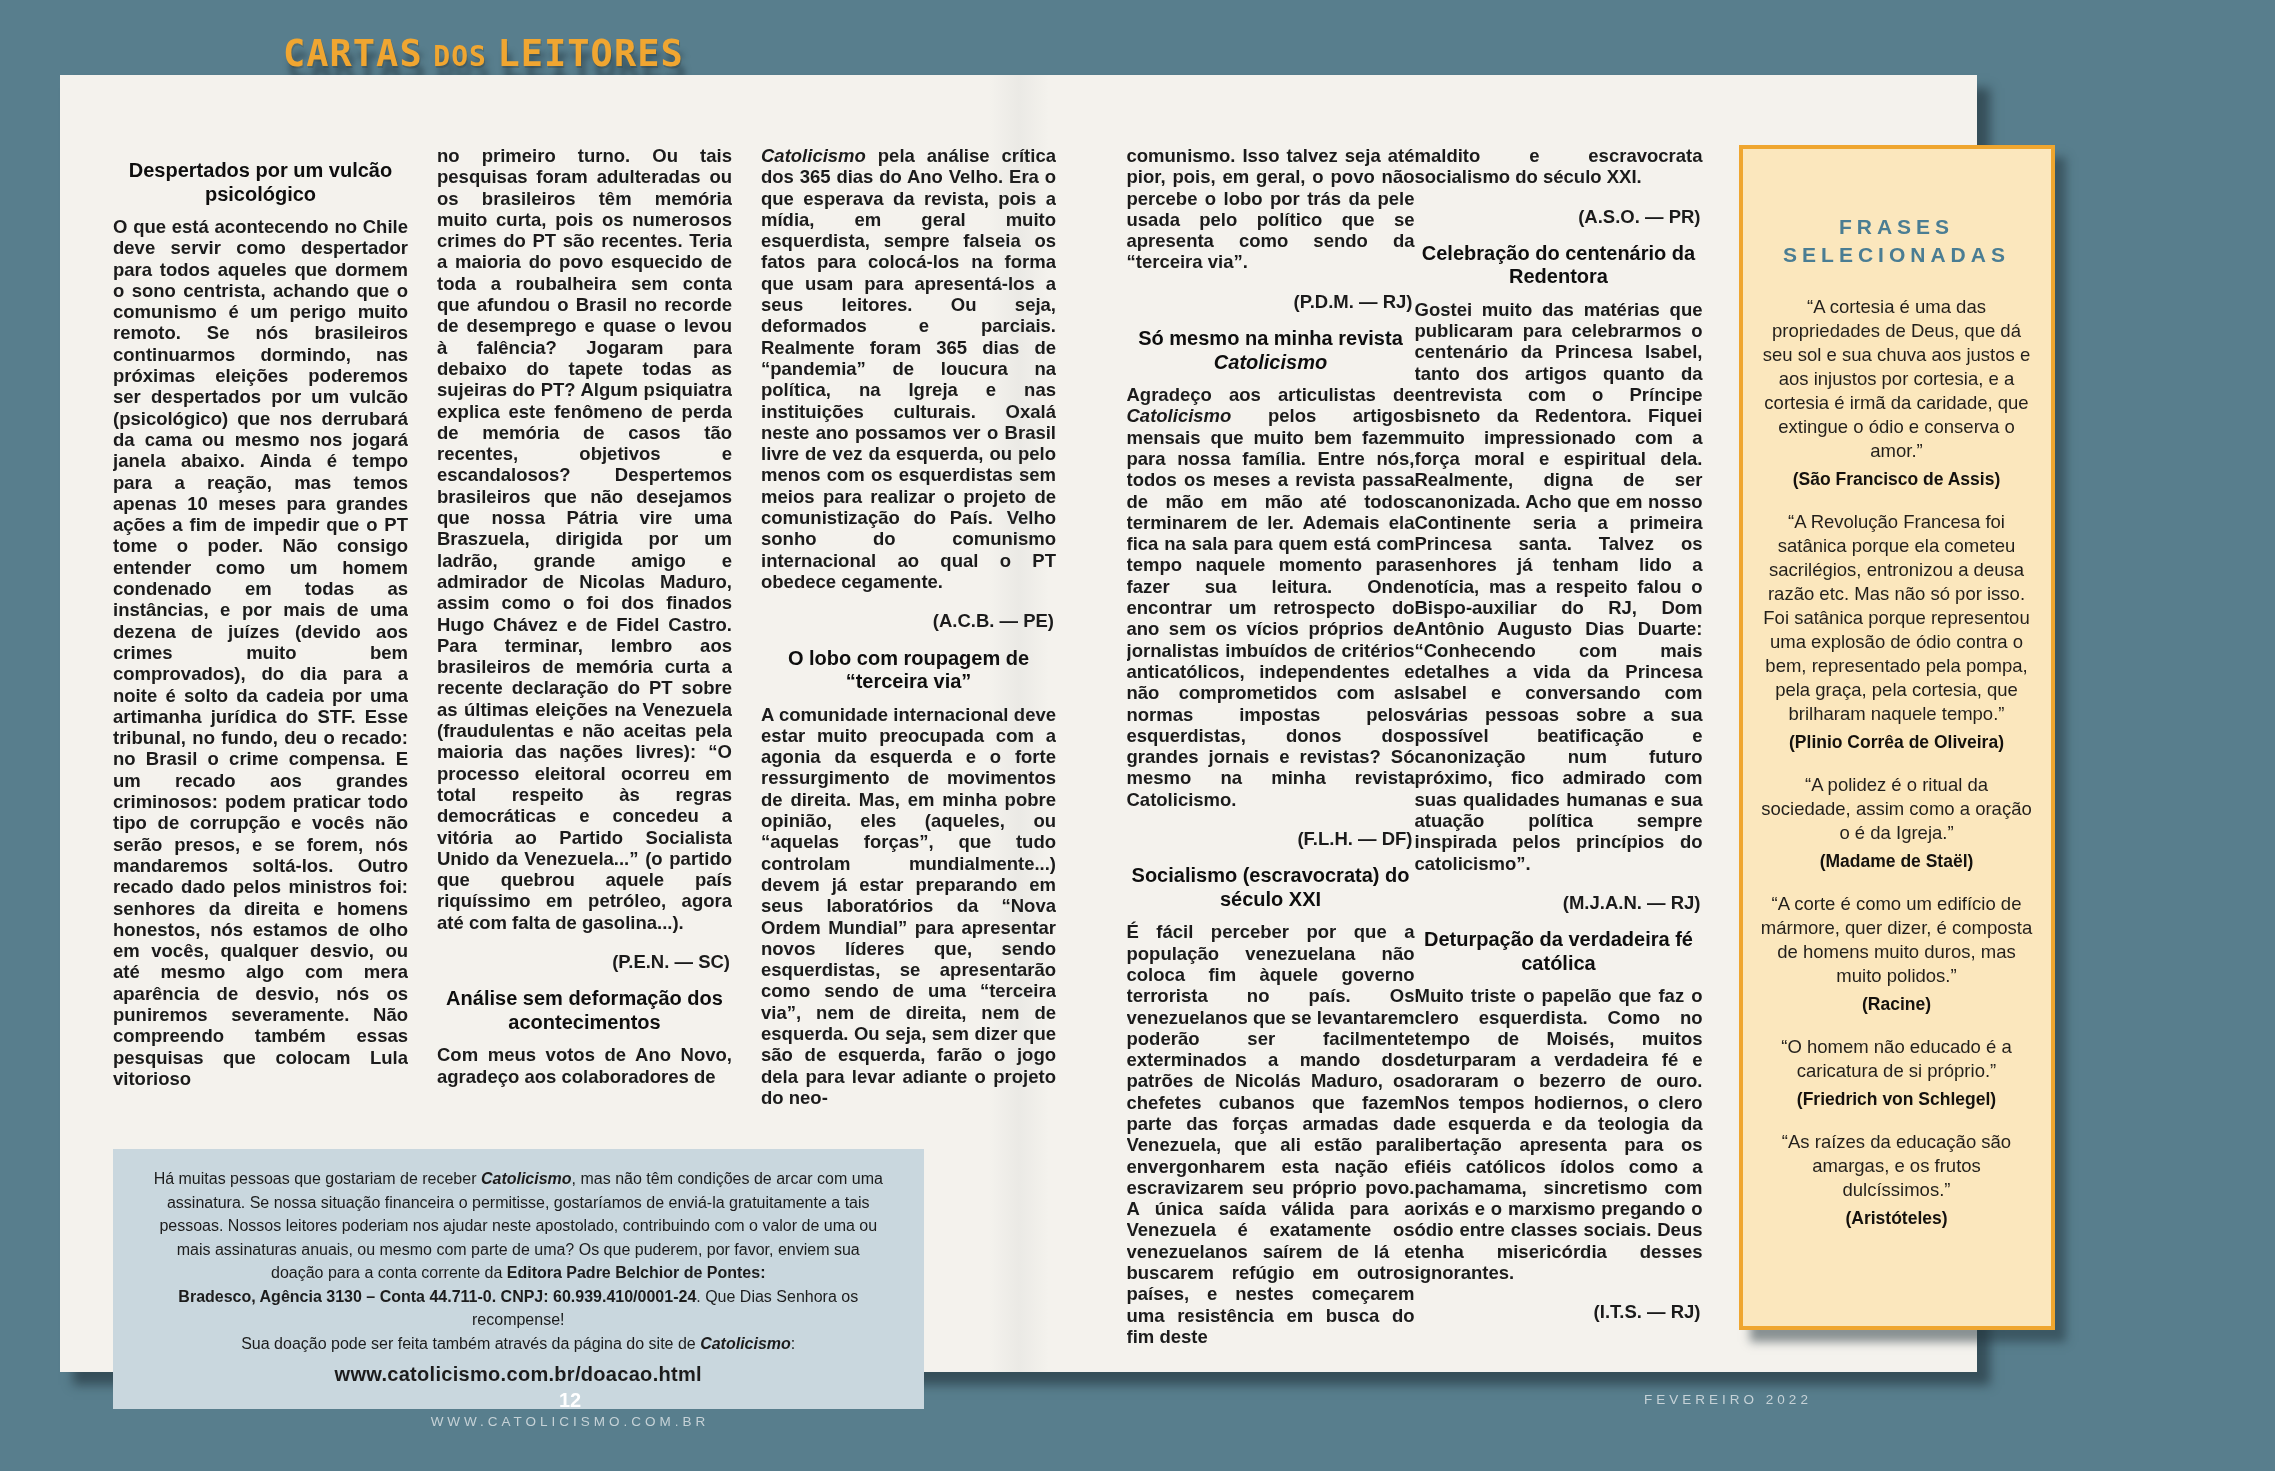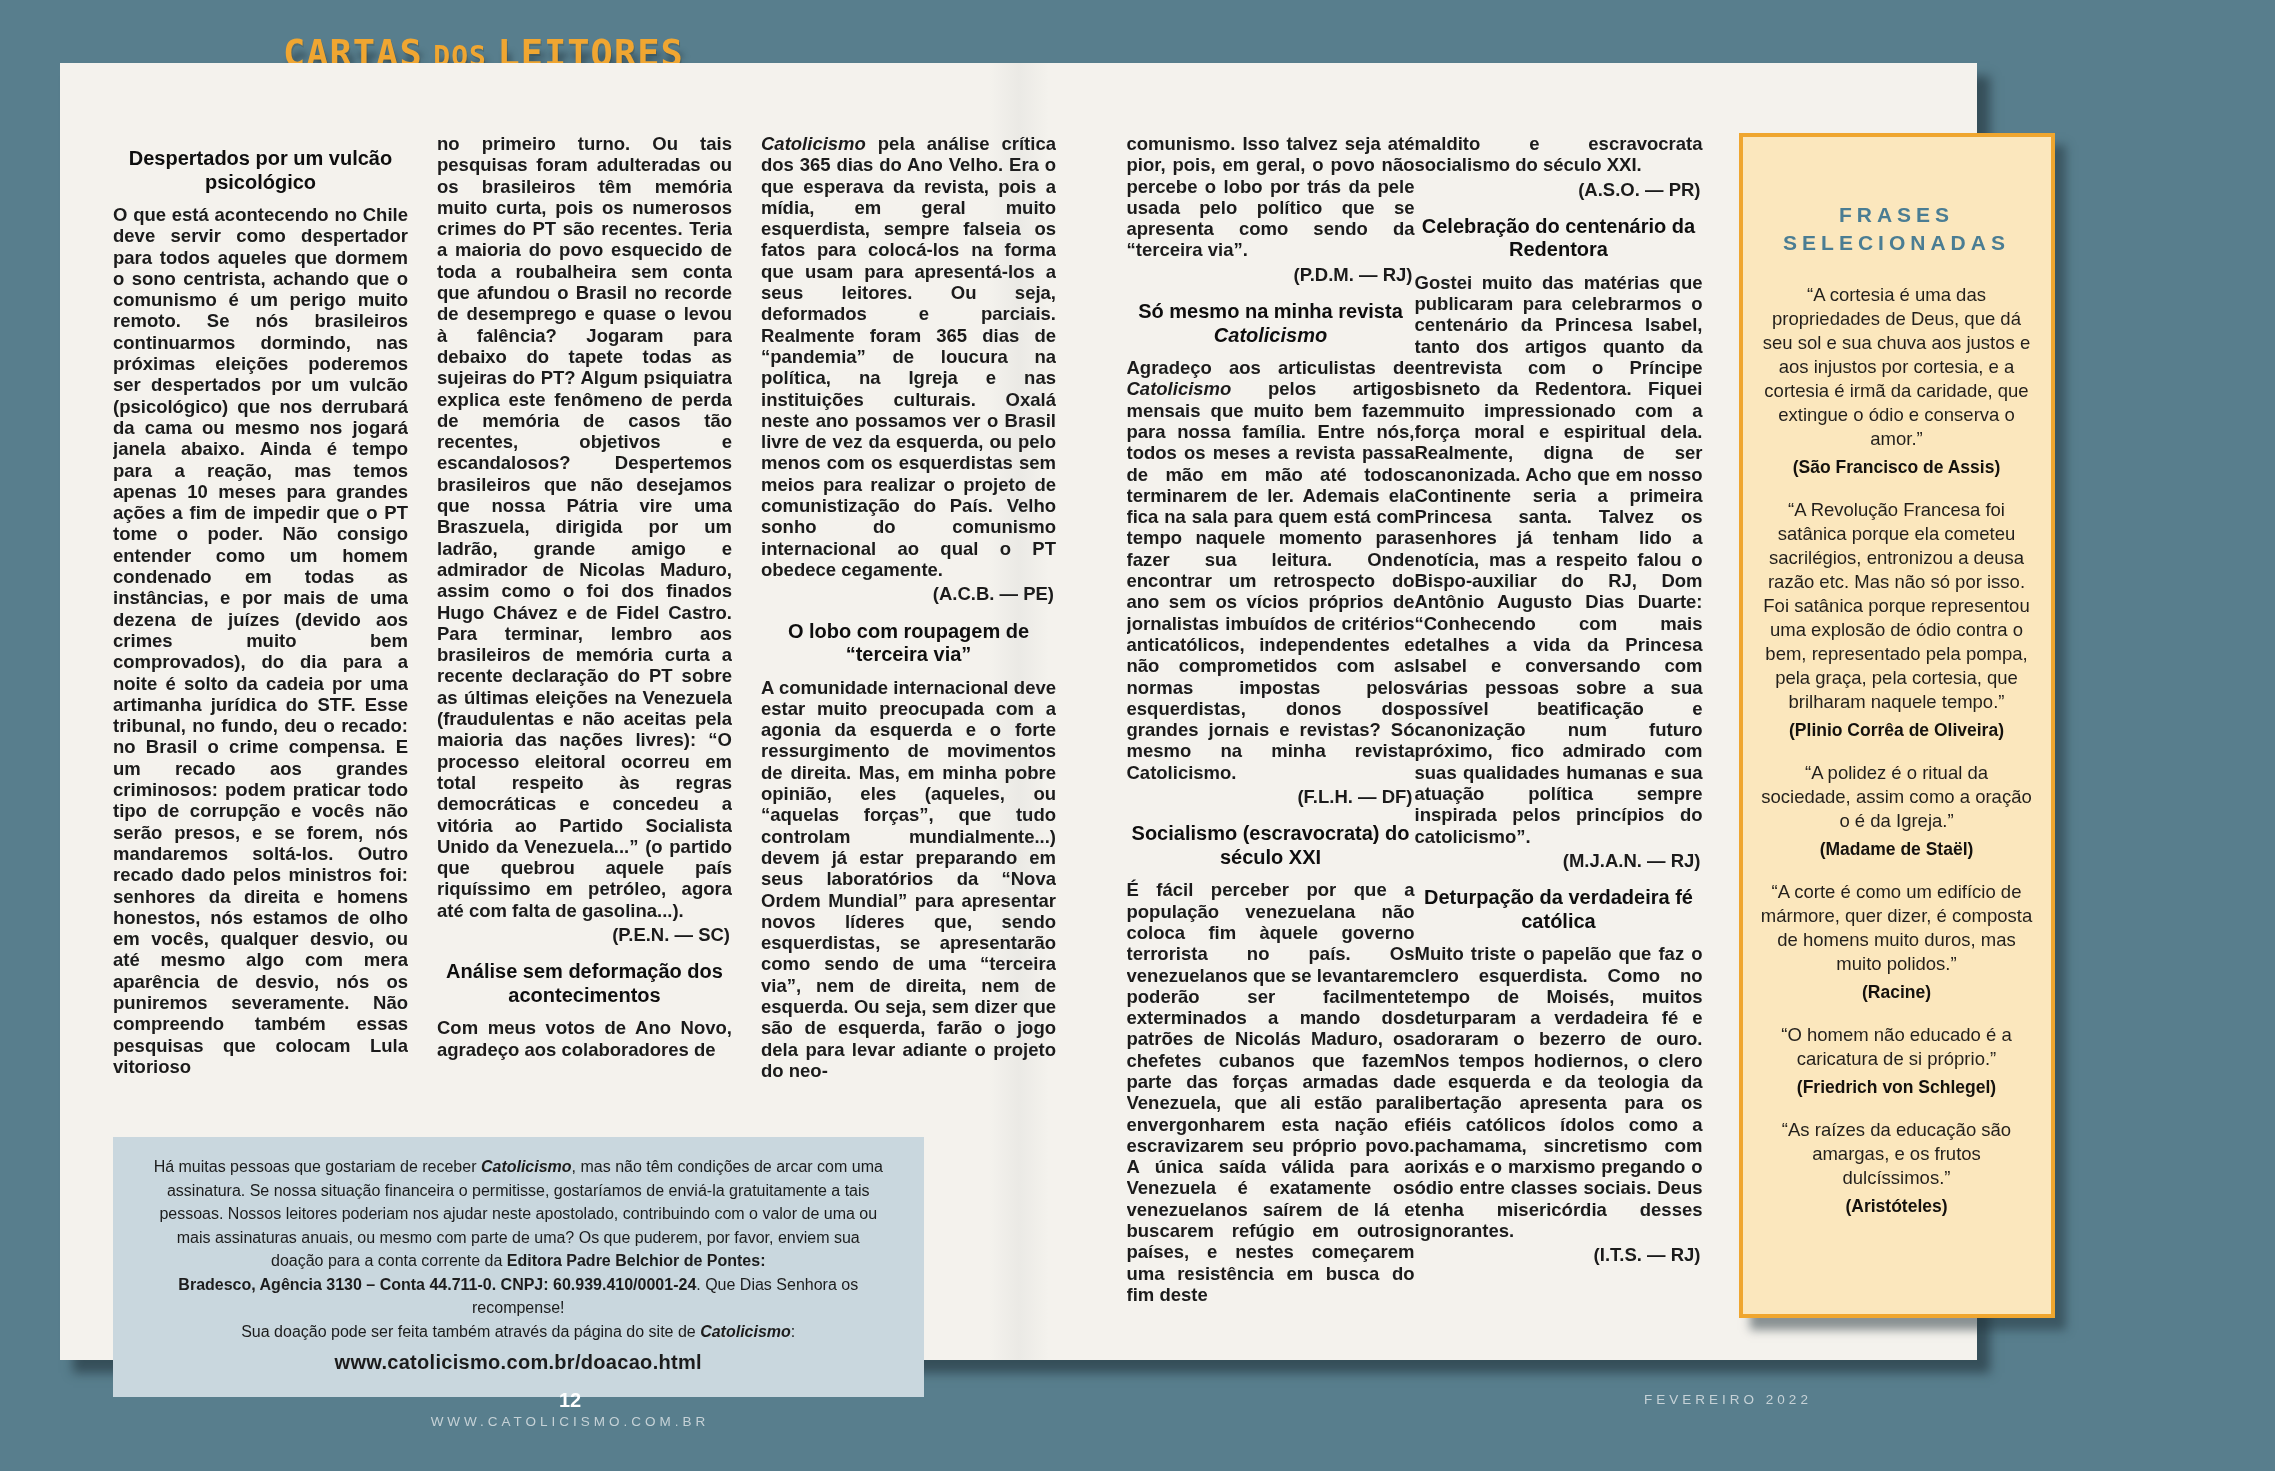--- a/index.html
+++ b/index.html
@@ -7,39 +7,39 @@
   .canvas{position:relative;width:2275px;height:1471px;background:#587e8d;overflow:hidden;
           font-family:"Liberation Sans",sans-serif;padding-left:37px;}
   
   .masthead{position:absolute;left:283px;top:32px;color:#f0a631;
             font-family:"DejaVu Sans Mono",monospace;font-weight:bold;letter-spacing:1px;
             text-shadow:4px 14px 6px rgba(30,48,57,0.55), 1px 2px 0 rgba(60,60,40,0.25);
             white-space:nowrap;}
   .masthead .big{font-size:37px;}
   .masthead .small{font-size:28px;}
   
-  .spread{position:absolute;left:60px;top:63px;width:1917px;height:1297px;background:#f4f2ed;
+  .spread{position:absolute;left:60px;top:75px;width:1917px;height:1297px;background:#f4f2ed;
           box-shadow:13px 13px 10px rgba(25,40,47,0.55);display:flex;}
   .spread::after{content:'';position:absolute;left:50%;top:0;bottom:0;width:60px;transform:translateX(-50%);
           background:linear-gradient(90deg,rgba(0,0,0,0) 0%,rgba(60,75,82,0.05) 50%,rgba(0,0,0,0) 100%);
           pointer-events:none;}
   .page{width:50%;box-sizing:border-box;}
   .page.left{padding:38px 55px 0 53px;}
   .page.right{padding:38px 14px 0 108px;}
   .cols{display:flex;margin-top:32px;}
   .page.left  .cols{gap:29px;height:980px;}
   .page.right .cols{height:1200px;}
   .col{width:295px;flex:none;overflow:hidden;font-size:18.5px;line-height:21.3px;color:#1b1b1b;
        text-align:justify;}
   .page.right .col{width:288px;}
   .heading{font-weight:bold;text-align:center;font-size:20px;line-height:23.5px;color:#0e0e0e;
            margin:15px 0 10px;}
   .col .heading:first-child{margin-top:14px;}
   .para{margin:0;font-weight:bold;}
-  .sig{font-weight:bold;text-align:right;margin:3px 2px 4px 0;}
+  .sig{font-weight:bold;text-align:right;margin:18px 2px 4px 0;}
   .b{font-weight:bold;} .i{font-style:italic;}
   
   .rightwrap{display:flex;}
   .quotes-box{flex:none;width:316px;box-sizing:border-box;margin-left:36px;margin-top:32px;height:1185px;
               background:#fbe7bd;border:4px solid #efa62f;box-shadow:11px 12px 9px rgba(32,49,57,0.5);
               padding:34px 16px 0;text-align:center;overflow:hidden;}
   .quotes-title{color:#4a7d93;font-weight:bold;font-size:21px;line-height:28px;letter-spacing:5px;
                 margin:30px 0 26px;}
   .quote-text{font-size:18.5px;line-height:24px;color:#221f1b;}
   .quote-author{font-weight:bold;font-size:17.5px;margin:6px 0 20px;color:#14110d;}

